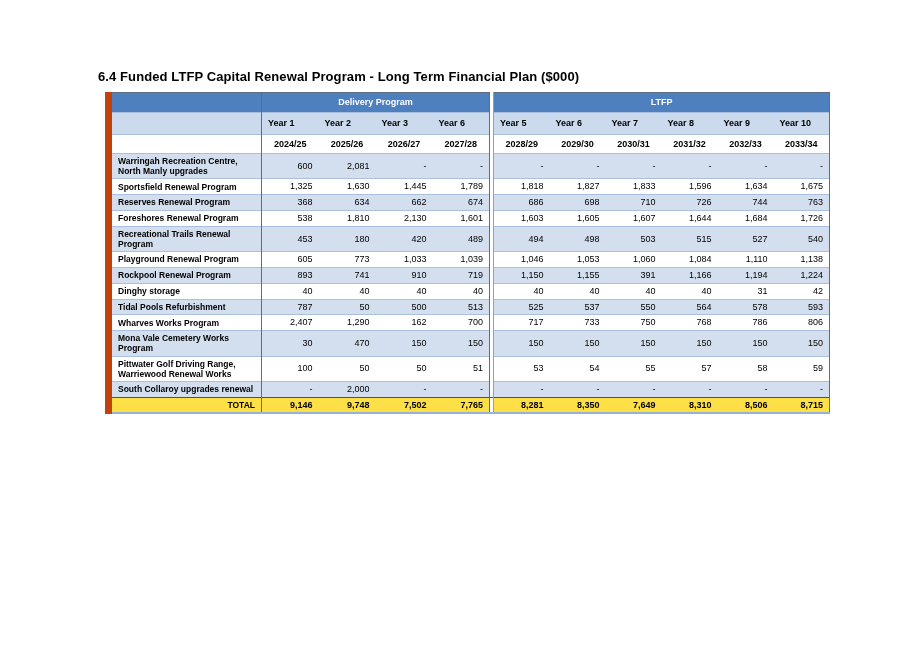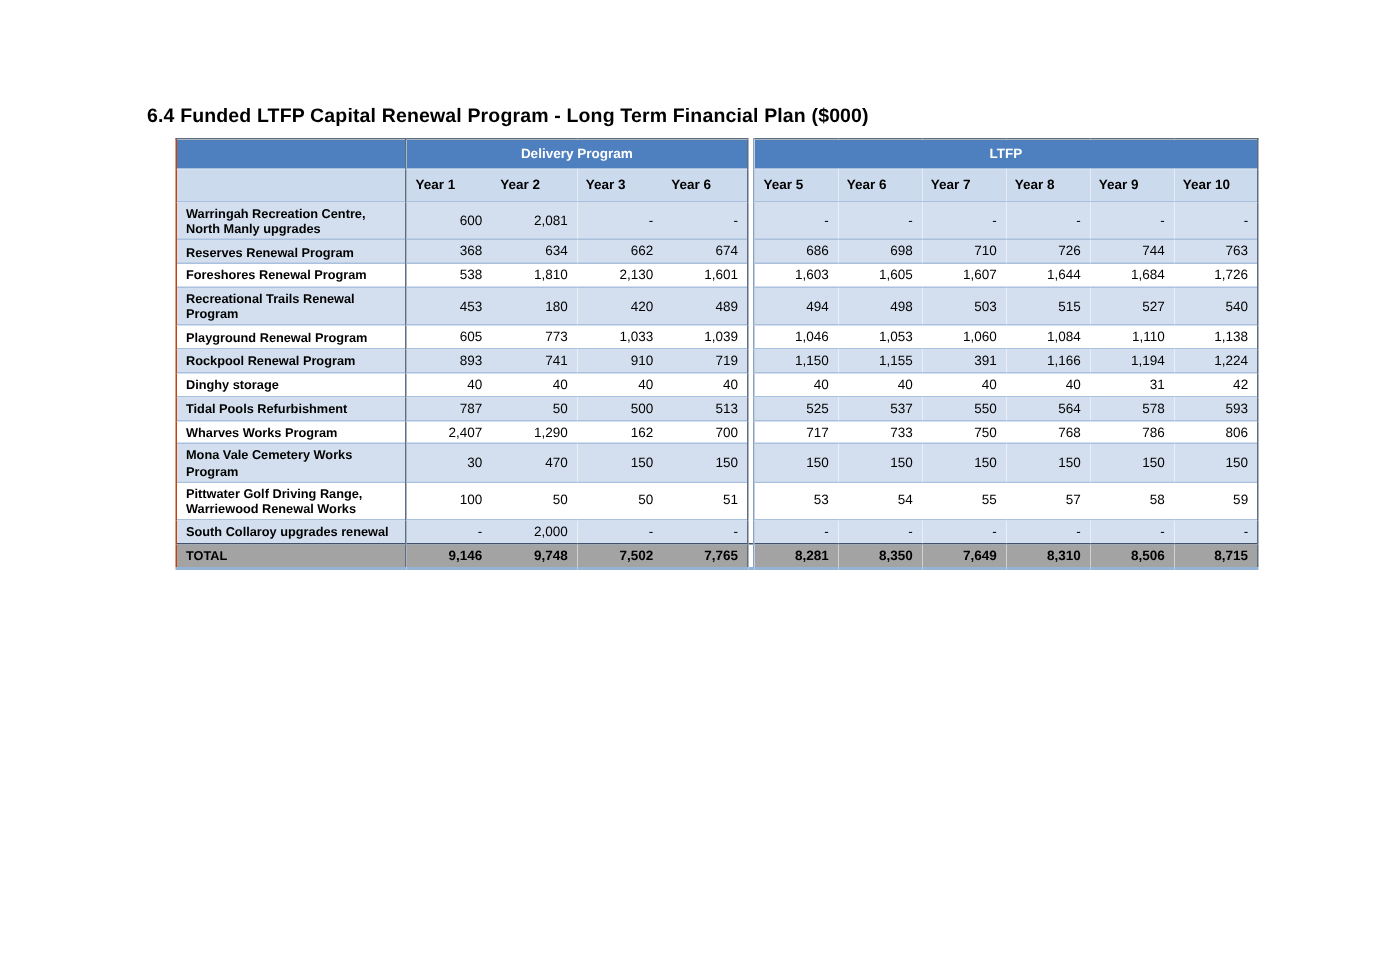--- a/index.html
+++ b/index.html
@@ -5,21 +5,21 @@
   html,body{margin:0;padding:0;background:#fff;}
   .page{
     position:relative;width:915px;height:647px;background:#ffffff;overflow:hidden;
     font-family:"Liberation Sans",sans-serif;color:#000;margin-left:28px;
   }
   .doc-title{
     position:absolute;left:70px;top:69px;
     font-size:13px;font-weight:bold;letter-spacing:0.1px;color:#000;
   }
   table.ltfp{
-    position:absolute;left:89px;top:92px;width:721px;
+    position:absolute;left:77px;top:92px;width:721px;
     border-collapse:collapse;table-layout:fixed;
     font-size:9px;
   }
   table.ltfp td{
     padding:2px 6px;line-height:1.2;vertical-align:middle;
     overflow:hidden;
   }
   
   td.sec-hdr{
     background:#4e80bf;color:#ffffff;font-weight:bold;text-align:center;
@@ -36,28 +36,28 @@
     font-weight:bold;text-align:left;font-size:8.5px;padding:2px 3px 2px 5px;
   }
   td.num{
     text-align:right;padding-right:8px;
   }
   tr.band td.cell{ background:#d3dfee; }
   tr.plain td.cell{ background:#ffffff; }
   
   tr.hline td.cell{ border-top:1px solid #a9c0de; }
   tr.total-row td.cell{
-    background:#a3a3a3;font-weight:bold;
-    border-top:1px solid #42526b;border-bottom:2px solid #95b3d7;
+    background:#fde047;font-weight:bold;
+    border-top:1px solid #42526b;border-bottom:2px solid #95b3d7;text-align:right;
   }
   tr.total-row td.gap{
     border-top:1px solid #42526b;border-bottom:2px solid #95b3d7;background:#fff;
   }
   
-  td.first{ border-left:1px solid #c2410c; }
+  td.first{ border-left:7px solid #c2410c; }
   td.last{ border-right:1px solid #5d6e80; }
   td.lblcol{ border-right:1px solid #5d6e80; }
   td.gap{ background:#ffffff;border-left:1px solid #5d6e80;border-right:1px solid #8aa2bd;padding:0; }
   tr.toprow td.cell{ border-top:1px solid #5d6e80; }
 </style>
 </head>
 <body>
 
 <div class="page">
   <div class="doc-title">6.4 Funded LTFP Capital Renewal Program - Long Term Financial Plan ($000)</div>
@@ -90,33 +90,61 @@
           <td class="cell year-hdr">Year 3</td>
           <td class="cell year-hdr">Year 6</td>
           <td class="gap"></td>
           <td class="cell year-hdr">Year 5</td>
           <td class="cell year-hdr">Year 6</td>
           <td class="cell year-hdr">Year 7</td>
           <td class="cell year-hdr">Year 8</td>
           <td class="cell year-hdr">Year 9</td>
           <td class="cell year-hdr last">Year 10</td>
         </tr>
+        <tr class="hline">
+          <td class="cell fy-hdr lblcol first"></td>
+          <td class="cell fy-hdr">2024/25</td>
+          <td class="cell fy-hdr">2025/26</td>
+          <td class="cell fy-hdr">2026/27</td>
+          <td class="cell fy-hdr">2027/28</td>
+          <td class="gap"></td>
+          <td class="cell fy-hdr">2028/29</td>
+          <td class="cell fy-hdr">2029/30</td>
+          <td class="cell fy-hdr">2030/31</td>
+          <td class="cell fy-hdr">2031/32</td>
+          <td class="cell fy-hdr">2032/33</td>
+          <td class="cell fy-hdr last">2033/34</td>
+        </tr>
         <tr class="hline band">
           <td class="cell lbl lblcol first">Warringah Recreation Centre, North Manly upgrades</td>
           <td class="cell num">600</td>
           <td class="cell num">2,081</td>
           <td class="cell num">-</td>
           <td class="cell num">-</td>
           <td class="gap"></td>
           <td class="cell num">-</td>
           <td class="cell num">-</td>
           <td class="cell num">-</td>
           <td class="cell num">-</td>
           <td class="cell num">-</td>
           <td class="cell num last">-</td>
+        </tr>
+        <tr class="hline plain">
+          <td class="cell lbl lblcol first">Sportsfield Renewal Program</td>
+          <td class="cell num">1,325</td>
+          <td class="cell num">1,630</td>
+          <td class="cell num">1,445</td>
+          <td class="cell num">1,789</td>
+          <td class="gap"></td>
+          <td class="cell num">1,818</td>
+          <td class="cell num">1,827</td>
+          <td class="cell num">1,833</td>
+          <td class="cell num">1,596</td>
+          <td class="cell num">1,634</td>
+          <td class="cell num last">1,675</td>
         </tr>
         <tr class="hline band">
           <td class="cell lbl lblcol first">Reserves Renewal Program</td>
           <td class="cell num">368</td>
           <td class="cell num">634</td>
           <td class="cell num">662</td>
           <td class="cell num">674</td>
           <td class="gap"></td>
           <td class="cell num">686</td>
           <td class="cell num">698</td>

